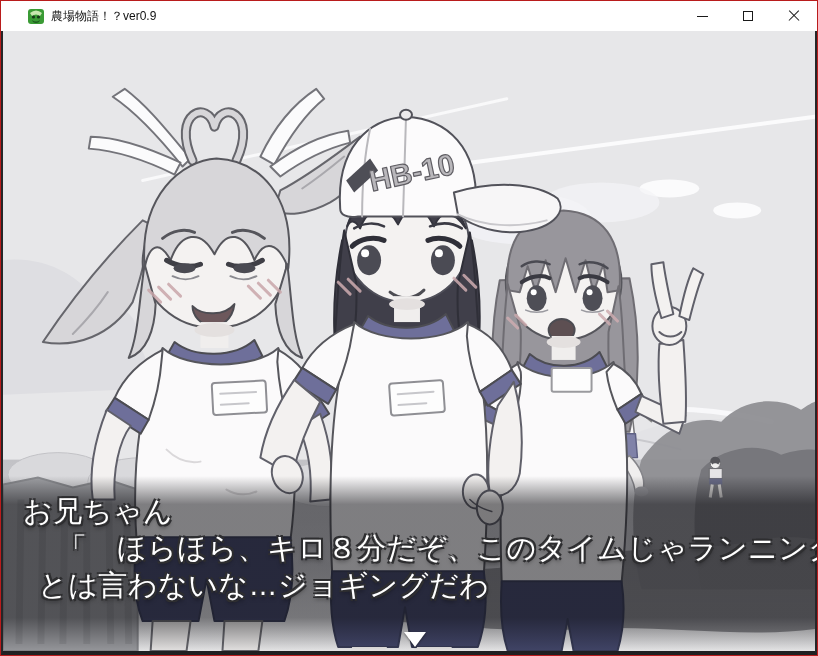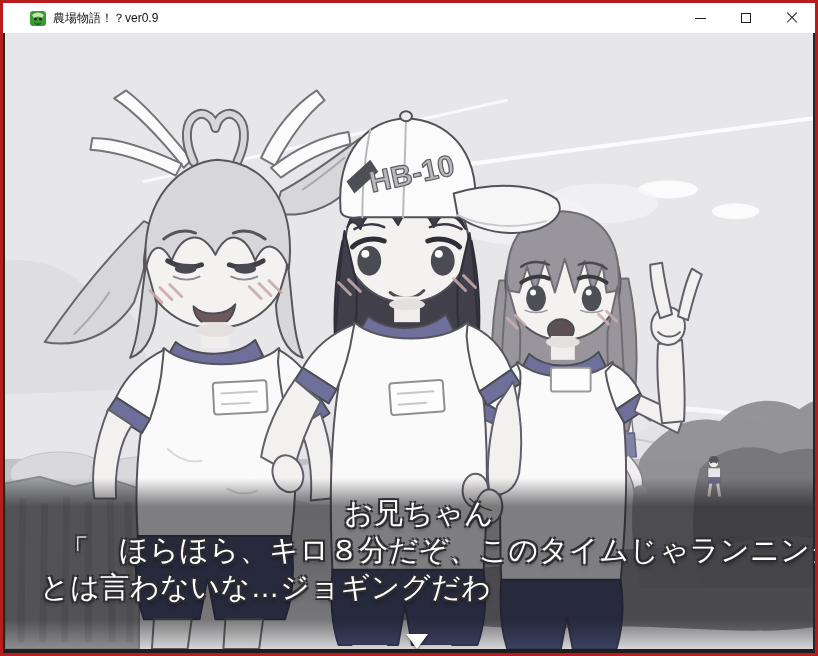--- a/index.html
+++ b/index.html
@@ -1,16 +1,16 @@
 <!DOCTYPE html>
 <html><head>
 <meta charset="utf-8">
 <style>
   html,body{margin:0;padding:0;background:#d7d7d7;font-family:"Liberation Sans",sans-serif;}
-  .window{position:relative;width:818px;height:656px;background:#c4b5fd;border:3px solid #b91c1c;box-sizing:border-box;overflow:hidden;}
+  .window{position:relative;width:818px;height:656px;background:#c4b5fd;border:1px solid #b91c1c;box-sizing:border-box;overflow:hidden;}
   
   .titlebar{position:absolute;top:0;left:0;right:0;height:30px;background:#ffffff;display:flex;align-items:center;}
   .app-icon{position:absolute;left:26px;top:6px;width:18px;height:18px;}
   .title-text{position:absolute;left:50px;top:0;height:30px;line-height:30px;font-size:12px;color:#111;white-space:nowrap;}
   .win-controls{position:absolute;right:0;top:0;height:30px;display:flex;}
   .win-btn{width:46px;height:30px;display:flex;align-items:center;justify-content:center;background:#ffffff;border:none;padding:0;cursor:default;}
   .glyph-min{width:11px;height:0;border-top:1.6px solid #1a1a1a;}
   .glyph-max{width:10px;height:10px;border:1.3px solid #1a1a1a;box-sizing:border-box;background:transparent;}
   .glyph-close{position:relative;width:12px;height:12px;}
   .glyph-close:before,.glyph-close:after{content:"";position:absolute;left:-1px;top:5px;width:14px;height:1.4px;background:#1a1a1a;}
@@ -18,21 +18,21 @@
   .glyph-close:after{transform:rotate(-45deg);}
   
   .viewport{position:absolute;top:30px;left:0;right:0;bottom:0;background:#202024;border-left:2px solid #262628;border-right:2px solid #262628;border-bottom:4px solid #202022;box-sizing:border-box;}
   .scene-svg{position:absolute;left:0;top:0;width:100%;height:100%;display:block;}
   
   .dim{position:absolute;left:0;right:0;top:445px;height:177px;
        background:linear-gradient(180deg,rgba(12,12,16,0) 0%,rgba(12,12,16,0.52) 16%,rgba(12,12,16,0.52) 80%,rgba(12,12,16,0.04) 100%);}
   .dialogue{position:absolute;left:0;top:462px;width:100%;color:#fff;font-size:29px;line-height:37px;letter-spacing:0.5px;
        text-shadow:-2px -2px 0 #2e2e30, 2px -2px 0 #2e2e30, -2px 2px 0 #2e2e30, 2px 2px 0 #2e2e30, 0 3px 4px rgba(0,0,0,.55);}
   .dline{white-space:nowrap;}
-  .dline.l1{padding-left:20px;text-align:center;}
+  .dline.l1{padding-left:20px;}
   .dline.l2{padding-left:55px;}
   .dline.l3{padding-left:35px;}
   .continue-arrow{position:absolute;left:401px;top:601px;width:0;height:0;
        border-left:11px solid transparent;border-right:11px solid transparent;border-top:15px solid #ffffff;
        filter:drop-shadow(0 1px 1px rgba(0,0,0,.45));}
 </style>
 </head>
 <body>
 
 <div class="window">

